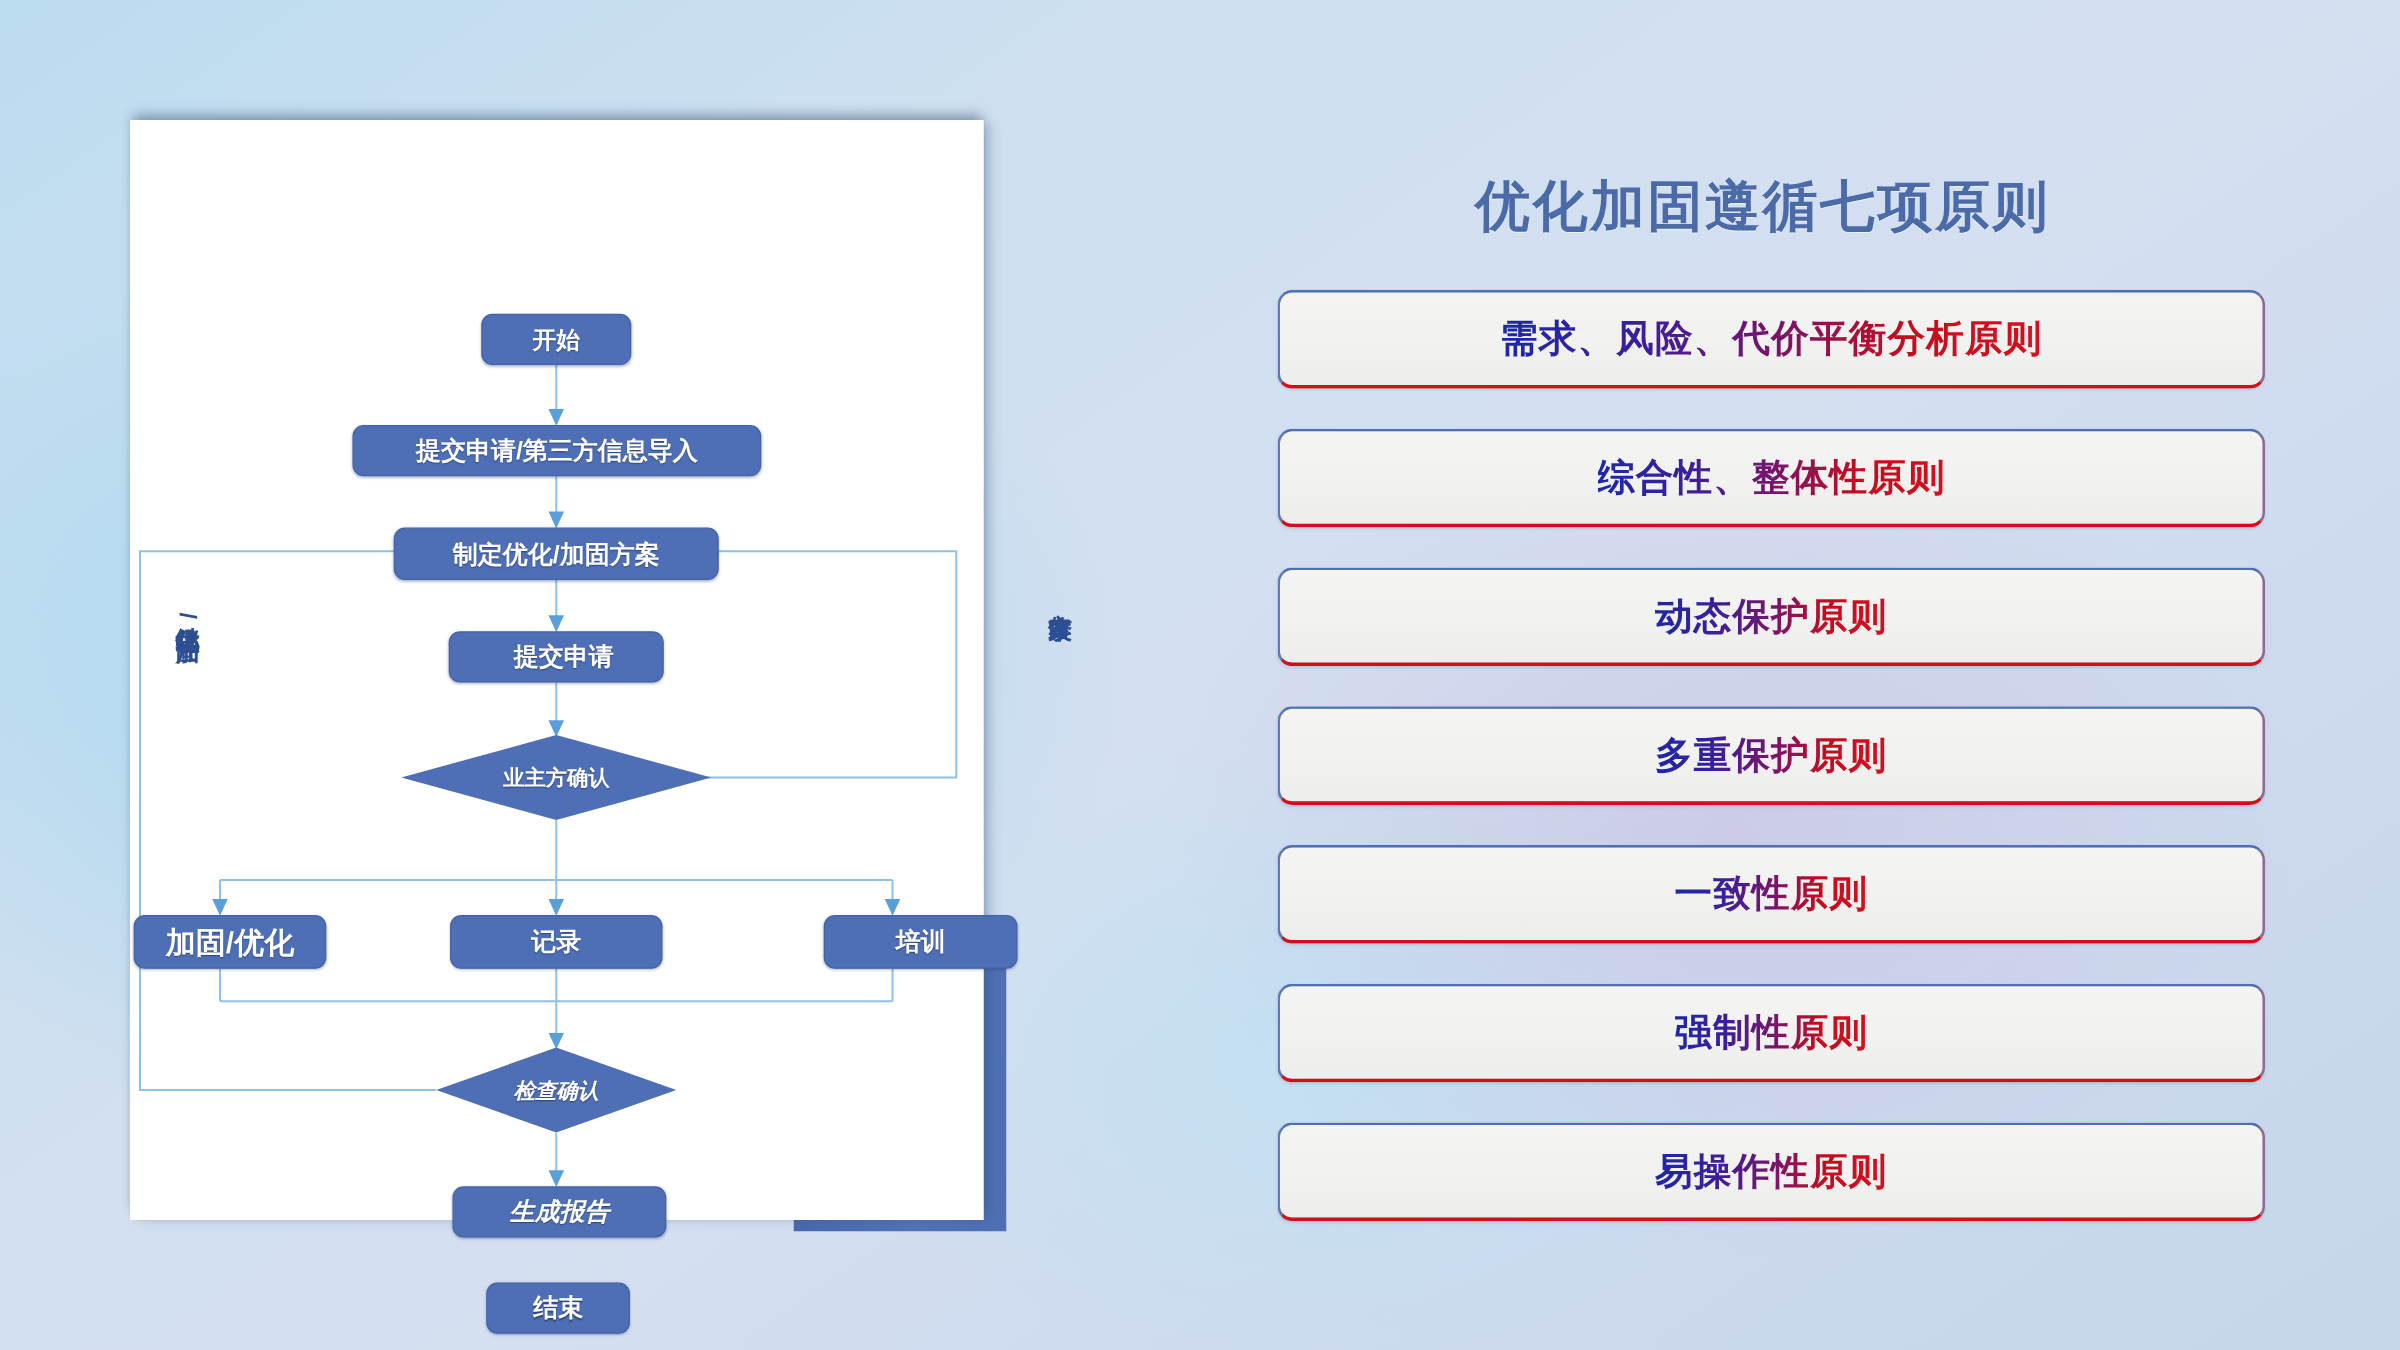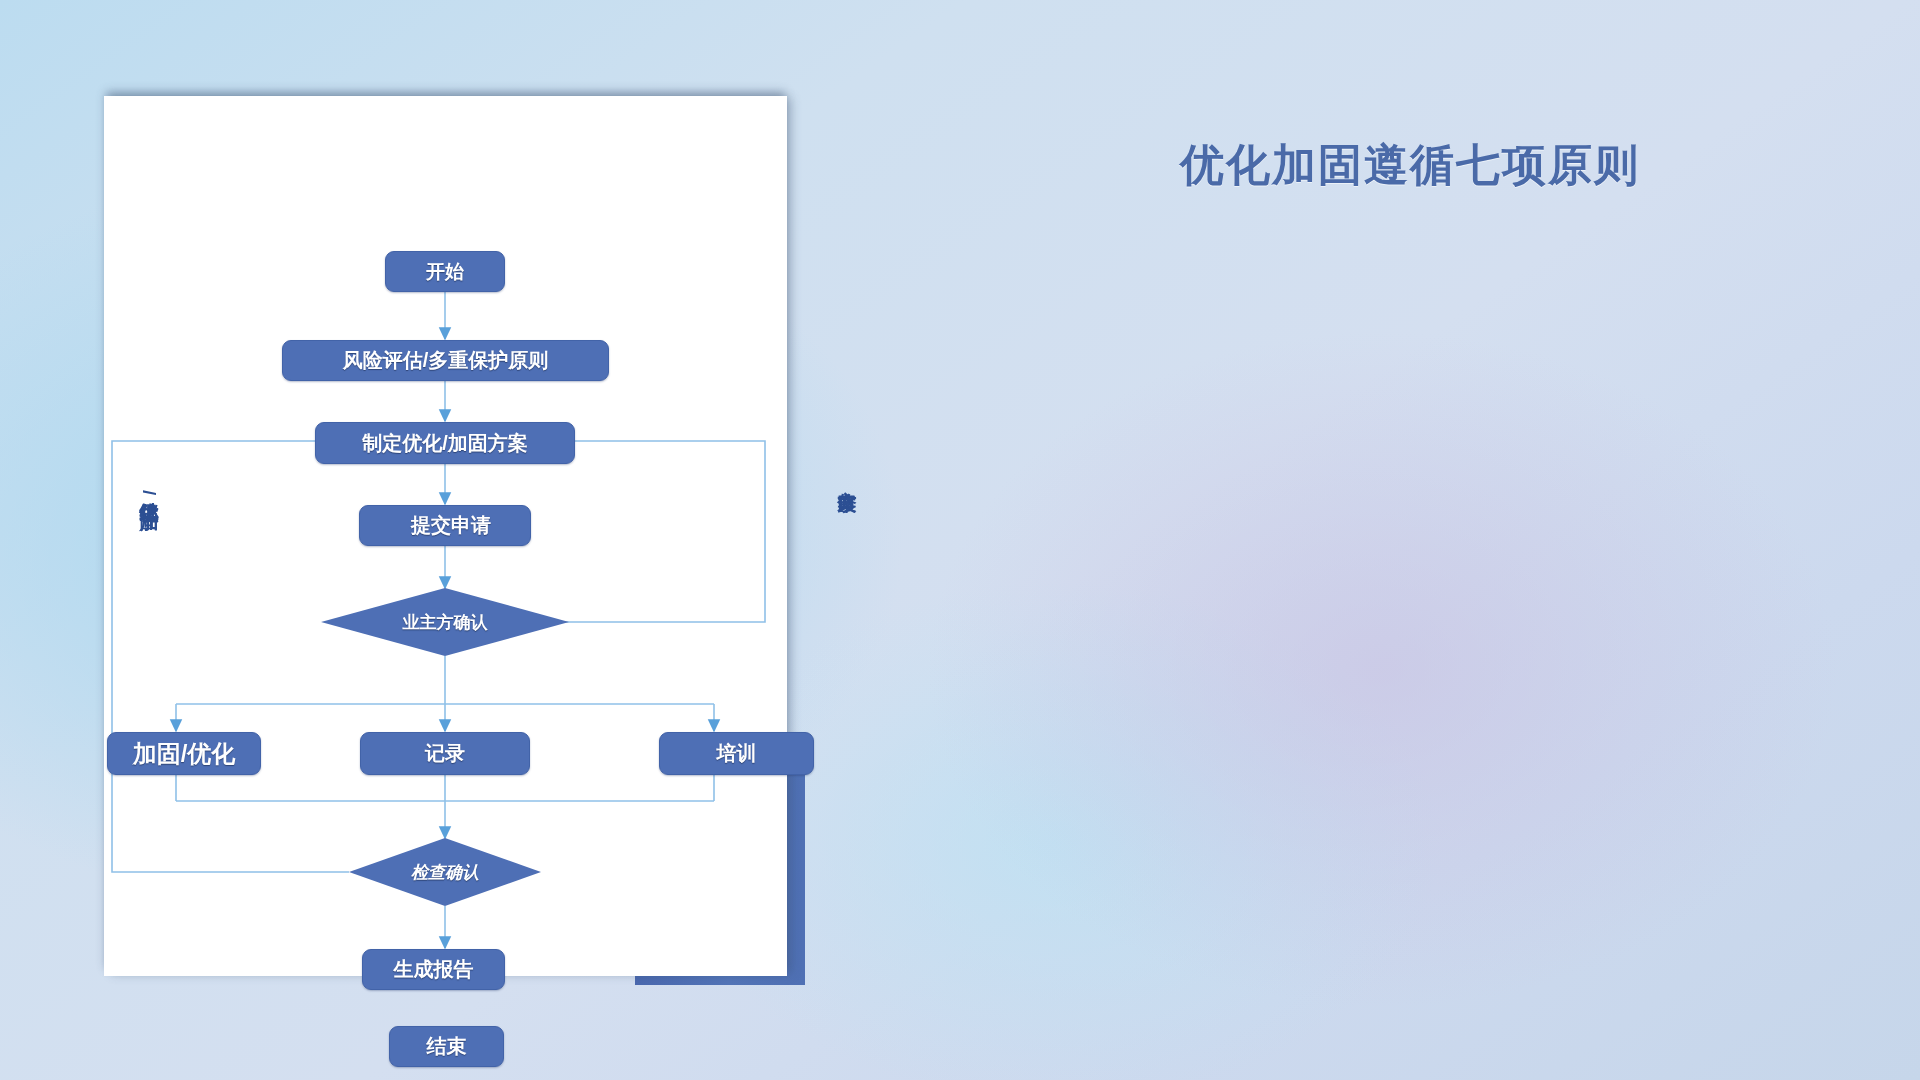--- a/index.html
+++ b/index.html
@@ -131,21 +131,21 @@
 
           <polyline points="437,526 661,526 661,345 381,345" marker-end="url(#ah)"></polyline>
         </g>
       </svg>
 
       <div class="node proc" style="left:281px;top:155px;width:120px;height:41px;font-size:19px;">
         <span>开始</span>
       </div>
 
       <div class="node proc" style="left:178px;top:244px;width:327px;height:41px;font-size:20px;">
-        <span>风险评估/多重保护原则</span>
+        <span>提交申请/第三方信息导入</span>
       </div>
 
       <div class="node proc" style="left:211px;top:326px;width:260px;height:42px;font-size:20px;">
         <span>制定优化/加固方案</span>
       </div>
 
       <div class="node proc" style="left:255px;top:409px;width:172px;height:41px;font-size:20px;padding-left:12px;">
         <span>提交申请</span>
       </div>
 
@@ -168,31 +168,54 @@
         <span>培训</span>
       </div>
 
       <div class="dia-wrap" style="left:245px;top:742px;width:192px;height:68px;">
         <svg width="192" height="68">
           <polygon points="96,0 192,34 96,68 0,34" fill="#4e6fb5"></polygon>
         </svg>
         <div class="lbl" style="font-size:17px;font-style:italic;">检查确认</div>
       </div>
 
-      <div class="node proc" style="left:258px;top:853px;width:143px;height:41px;font-size:20px;">
+      <div class="node proc" style="left:258px;top:853px;width:171px;height:41px;font-size:20px;font-style:italic;">
         <span>生成报告</span>
       </div>
 
       <div class="node proc" style="left:285px;top:930px;width:115px;height:41px;font-size:20px;">
         <span>结束</span>
       </div>
 
       <div class="vlabel" style="left:32px;top:390px;font-size:19px;">继续优化/加固</div>
 
       <div class="vlabel" style="left:730px;top:380px;font-size:19px;">方案修改</div>
 
     </div>
   </div>
 
   <div id="title">优化加固遵循七项原则</div>
 
+  <div id="cards">
+    <div class="card">
+      <span class="ctext">需求、风险、代价平衡分析原则</span>
+    </div>
+    <div class="card">
+      <span class="ctext">综合性、整体性原则</span>
+    </div>
+    <div class="card">
+      <span class="ctext">动态保护原则</span>
+    </div>
+    <div class="card">
+      <span class="ctext">多重保护原则</span>
+    </div>
+    <div class="card">
+      <span class="ctext">一致性原则</span>
+    </div>
+    <div class="card">
+      <span class="ctext">强制性原则</span>
+    </div>
+    <div class="card">
+      <span class="ctext">易操作性原则</span>
+    </div>
+  </div>
 
 </div>
 
 </body></html>

